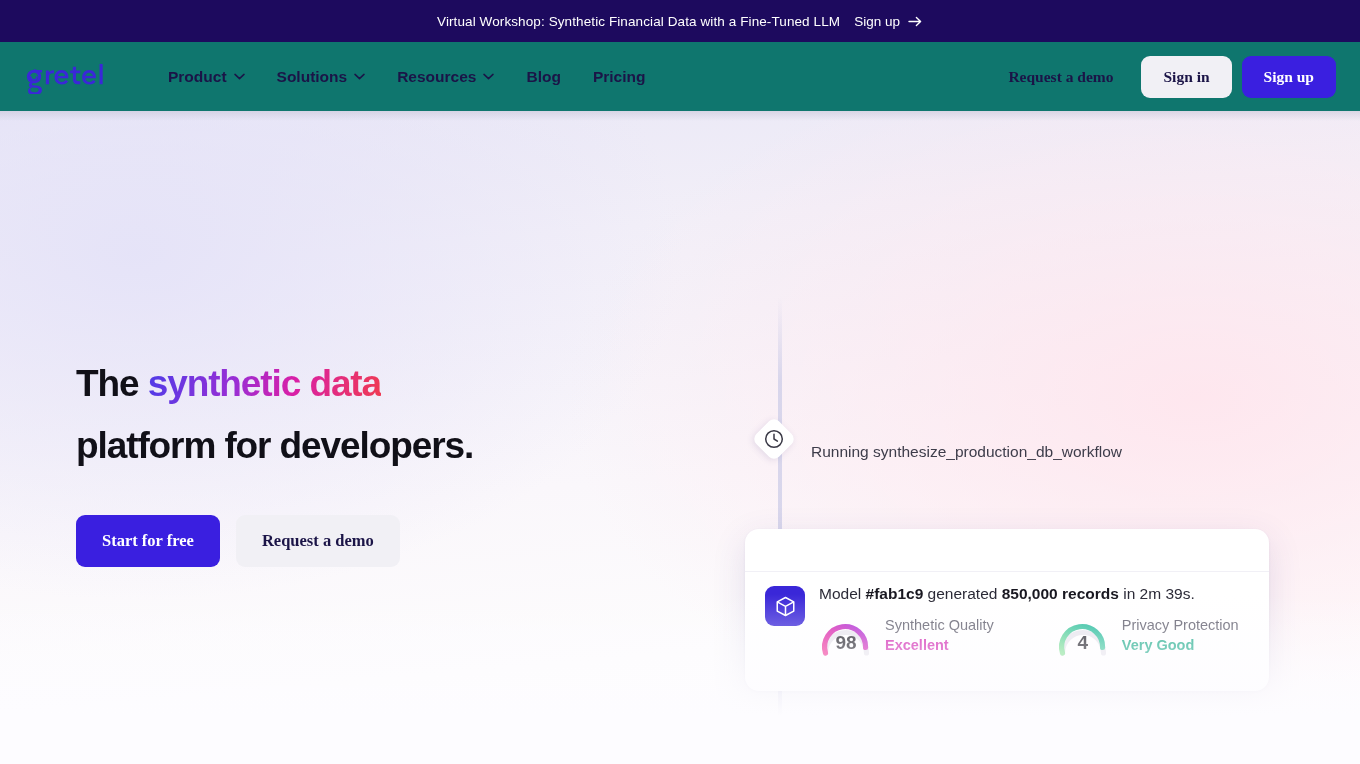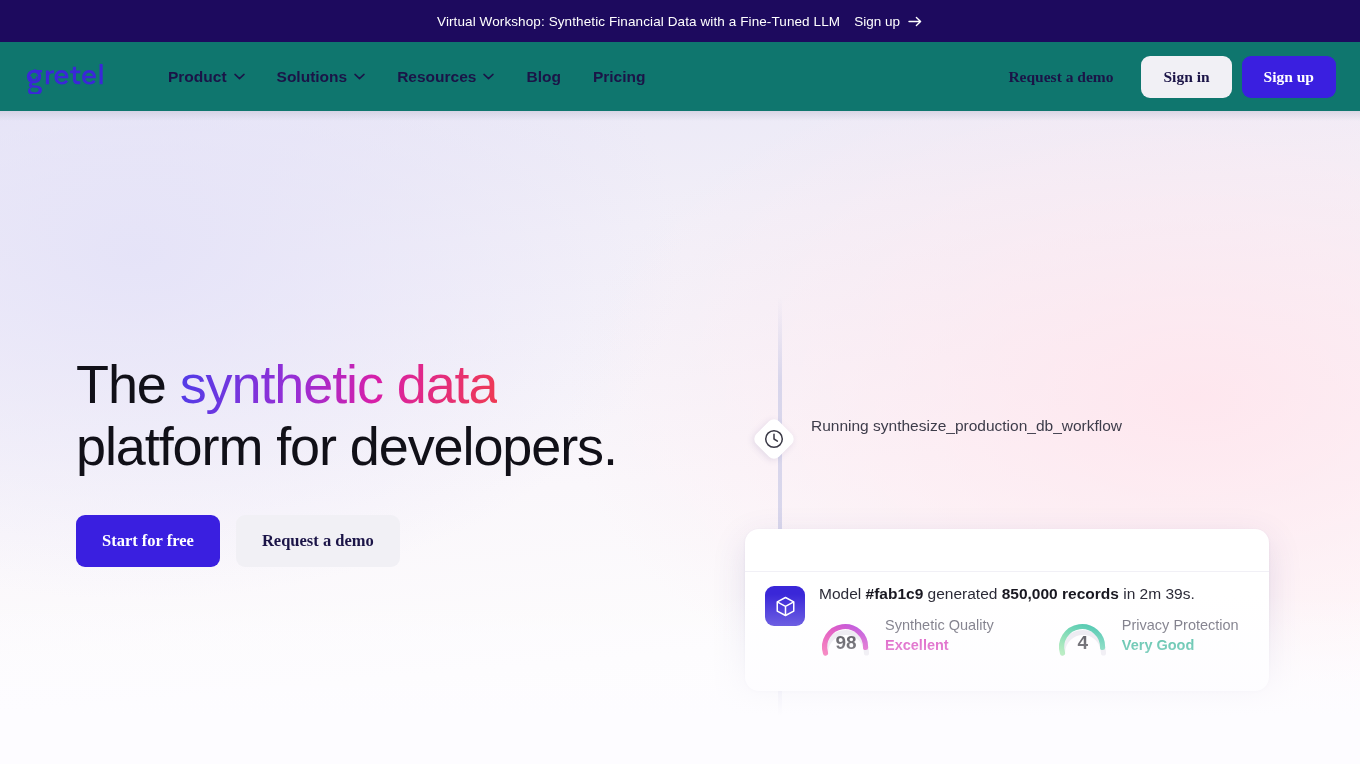--- a/index.html
+++ b/index.html
@@ -139,23 +139,23 @@
   }
 
   
   .hero-left {
     position: absolute;
     left: 76px;
     top: 242px;
     width: 600px;
   }
   .headline {
-    font-size: 54px;
+    font-size: 37px;
     line-height: 62px;
-    font-weight: normal;
+    font-weight: bold;
     letter-spacing: -1.1px;
     color: #111018;
   }
   .grad-text {
     background: linear-gradient(100deg, #4f3ce8 0%, #9a2ed4 38%, #d81fa8 62%, #ef3b52 100%);
     -webkit-background-clip: text;
     background-clip: text;
     -webkit-text-fill-color: transparent;
     color: transparent;
   }
@@ -192,21 +192,21 @@
     top: 0;
     width: 4px;
     height: 524px;
     background: linear-gradient(180deg, rgba(205,205,232,0) 0%, rgba(205,205,232,.75) 16%, rgba(205,205,232,.75) 84%, rgba(205,205,232,0) 100%);
     border-radius: 3px;
   }
 
   .step {
     position: absolute;
     display: flex;
-    align-items: flex-start;
+    align-items: flex-end;
     gap: 15px;
   }
   .step-1 { left: 7px; top: 120px; }
   .step-2 { left: 10px; top: 175px; }
   .step-3 { left: 52px; top: 420px; }
 
   .badge-diamond {
     width: 44px; height: 44px;
     flex: none;
     position: relative;

